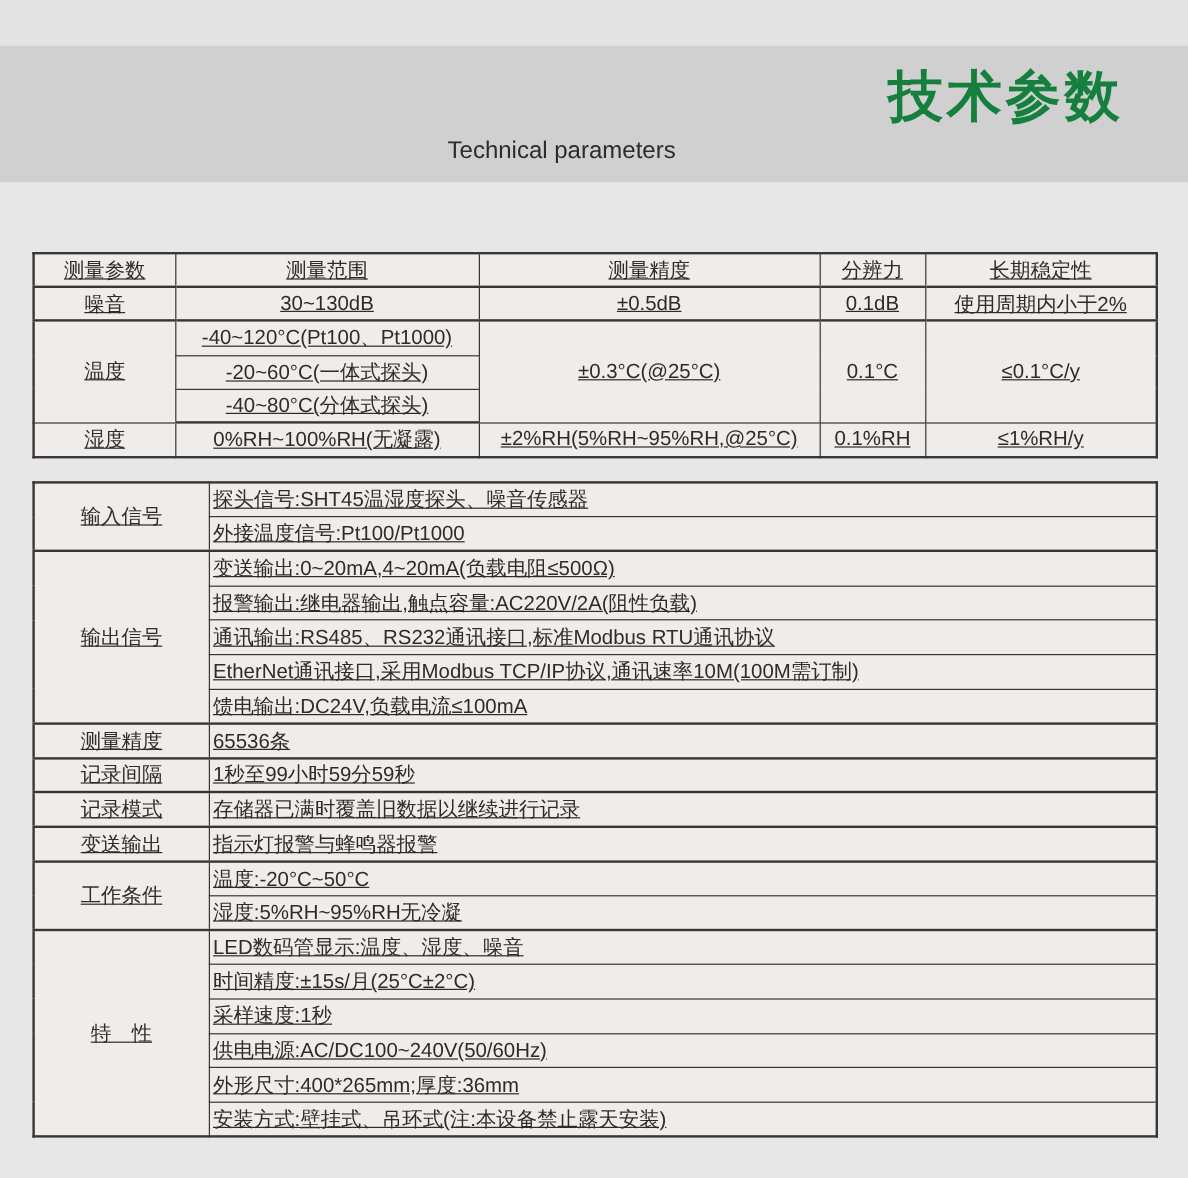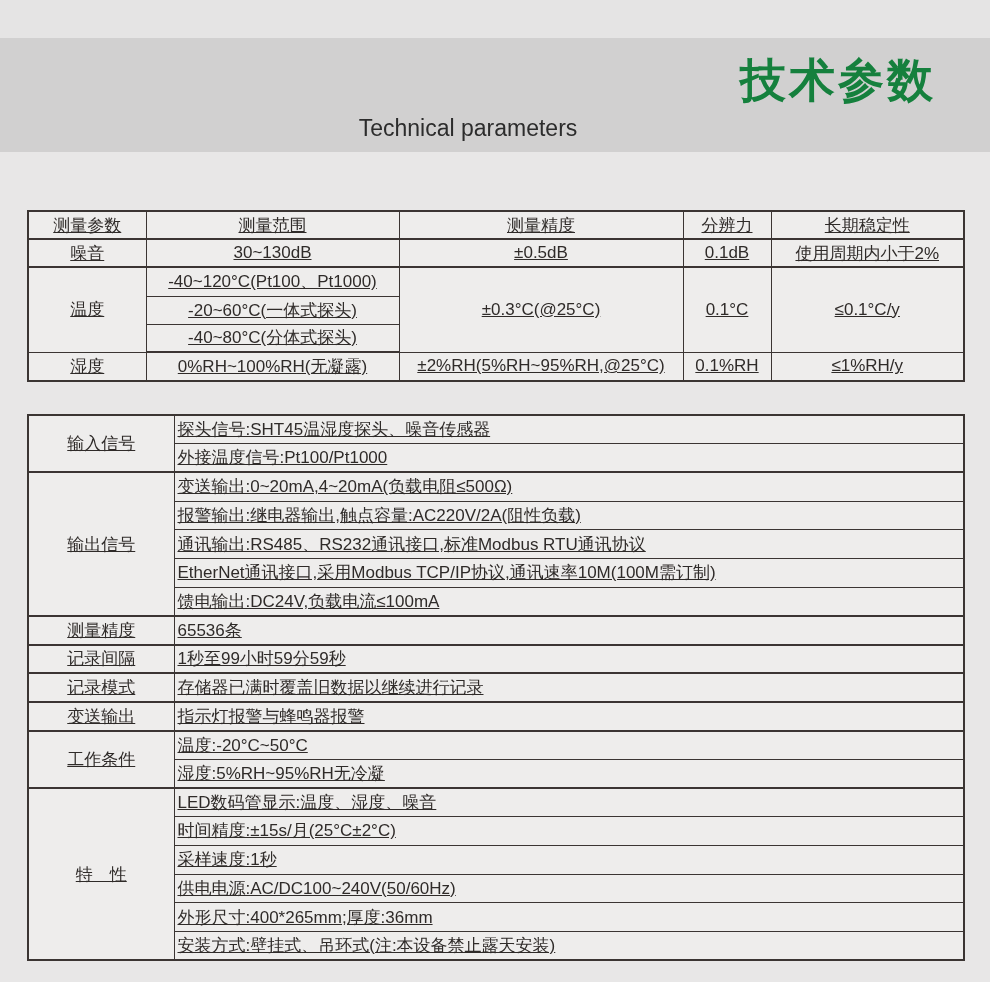--- a/index.html
+++ b/index.html
@@ -13,21 +13,21 @@
   }
   .band-top    { position:absolute; top:0;    left:0; width:990px; height:38px;  background:#e5e4e4; }
   .band-title  { position:absolute; top:38px; left:0; width:990px; height:114px; background:#d1d0d0; }
   .band-lower  { position:absolute; top:152px;left:0; width:990px; height:830px; background:#e8e7e7; }
   .page-title {
     position:absolute; top:50px; left:0; width:936px; text-align:right;
     font-size:46px; font-weight:bold; color:#15803d; letter-spacing:3px;
   }
   .page-subtitle {
     position:absolute; top:115px; left:0; width:936px; text-align:center;
-    font-size:23px; color:#2c2c2c;
+    font-size:20px; color:#2c2c2c;
   }
 
   table {
     position:absolute; left:27px;
     border-collapse:collapse; table-layout:fixed;
     width:936px;
     background:#eeedec;
     border:2px solid #3b3533;
     font-size:17px;
   }
@@ -37,21 +37,21 @@
     color:#2f2b29;
     overflow:hidden;
     white-space:nowrap;
     text-decoration:underline;
   }
   #measurement-table { top:210px; }
   #measurement-table td, #measurement-table th { text-align:center; height:28px; }
   #measurement-table .hb td, #measurement-table .hb th { border-bottom-width:2px; }
   #measurement-table .r-tall td { height:29px; }
 
-  #detail-table { top:414px; }
+  #detail-table { top:401px; }
   #detail-table tr { height:28.7px; }
   #detail-table td.label { text-align:center; width:146px; }
   #detail-table td.value { text-align:left; padding-left:3px; }
   #detail-table td.value.indent { }
   #detail-table tr.grp td { border-top-width:2px; }
 </style>
 </head>
 <body>
 
 <div class="band-top"></div>

